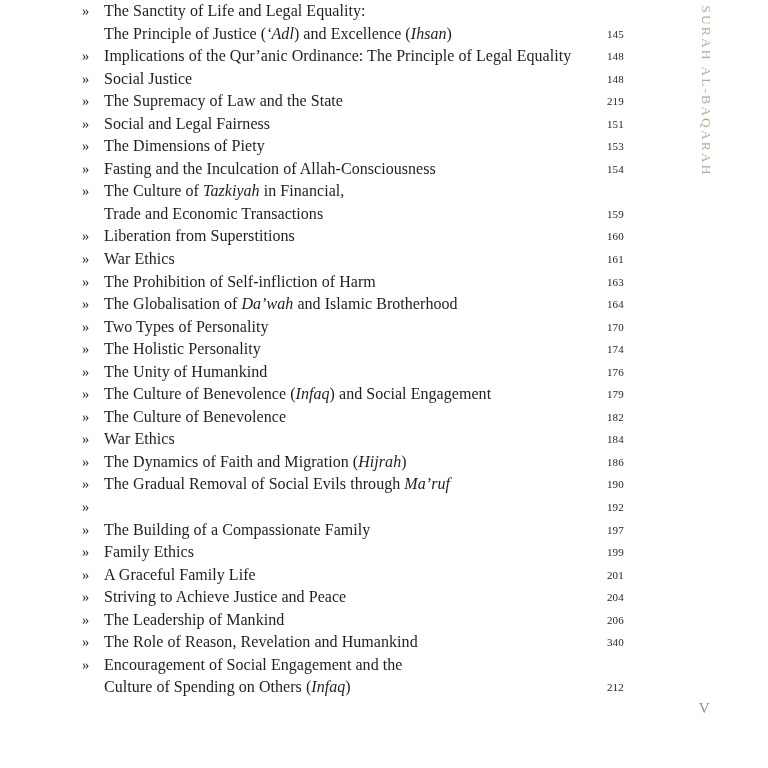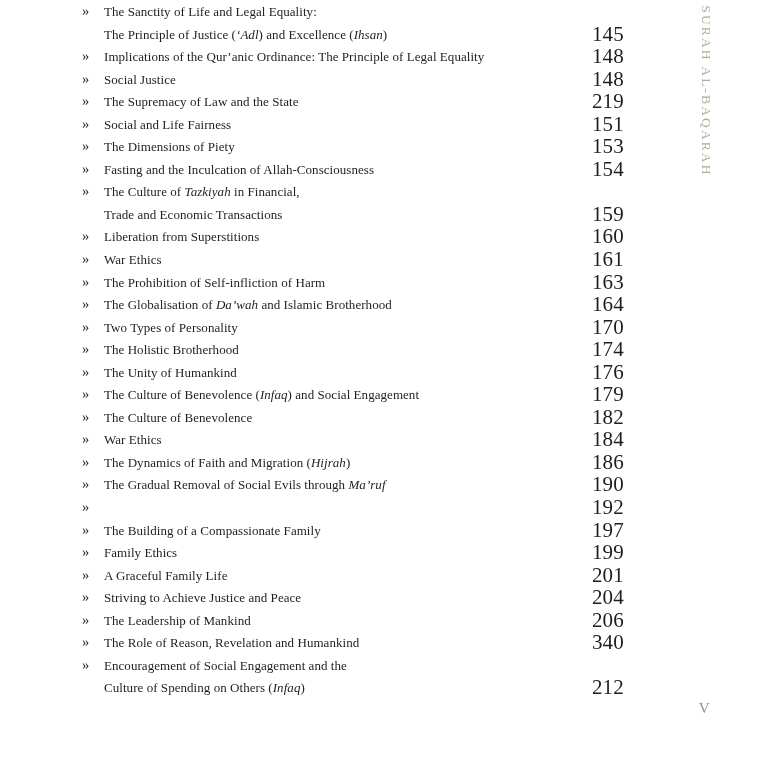--- a/index.html
+++ b/index.html
@@ -75,36 +75,36 @@
     position: absolute;
     left: -22px;
     top: 0;
     width: 16px;
     font-size: 14.5px;
     color: #2a2a2a;
     line-height: 22.55px;
   }
 
   .title {
-    font-size: 13px;
+    font-size: 16px;
     color: #1e1e1e;
     letter-spacing: 0.05px;
   }
 
   .title i {
     font-style: italic;
   }
 
   .pageno {
     position: absolute;
     left: 0;
     top: 0;
     width: 520px;
     text-align: right;
-    font-size: 21px;
+    font-size: 11px;
     color: #1e1e1e;
     line-height: 22.55px;
     letter-spacing: 0.2px;
   }
 </style>
 </head>
 <body>
 
 <div id="page">
 
@@ -118,21 +118,21 @@
       <div class="toc-entry">
         <div class="toc-line"><span class="bullet">»</span><span class="title"><span>Implications of the Qur’anic Ordinance: The Principle of Legal Equality</span></span><span class="pageno">148</span></div>
       </div>
       <div class="toc-entry">
         <div class="toc-line"><span class="bullet">»</span><span class="title"><span>Social Justice</span></span><span class="pageno">148</span></div>
       </div>
       <div class="toc-entry">
         <div class="toc-line"><span class="bullet">»</span><span class="title"><span>The Supremacy of Law and the State</span></span><span class="pageno">219</span></div>
       </div>
       <div class="toc-entry">
-        <div class="toc-line"><span class="bullet">»</span><span class="title"><span>Social and Life Fairness</span></span><span class="pageno">151</span></div>
+        <div class="toc-line"><span class="bullet">»</span><span class="title"><span>Social and Legal Fairness</span></span><span class="pageno">151</span></div>
       </div>
       <div class="toc-entry">
         <div class="toc-line"><span class="bullet">»</span><span class="title"><span>The Dimensions of Piety</span></span><span class="pageno">153</span></div>
       </div>
       <div class="toc-entry">
         <div class="toc-line"><span class="bullet">»</span><span class="title"><span>Fasting and the Inculcation of Allah-Consciousness</span></span><span class="pageno">154</span></div>
       </div>
       <div class="toc-entry">
         <div class="toc-line"><span class="bullet">»</span><span class="title"><span>The Culture of </span><i>Tazkiyah</i><span> in Financial,</span></span><span class="pageno"></span></div>
         <div class="toc-line cont"><span class="title"><span>Trade and Economic Transactions</span></span><span class="pageno">159</span></div>
@@ -146,21 +146,21 @@
       <div class="toc-entry">
         <div class="toc-line"><span class="bullet">»</span><span class="title"><span>The Prohibition of Self-infliction of Harm</span></span><span class="pageno">163</span></div>
       </div>
       <div class="toc-entry">
         <div class="toc-line"><span class="bullet">»</span><span class="title"><span>The Globalisation of </span><i>Da’wah</i><span> and Islamic Brotherhood</span></span><span class="pageno">164</span></div>
       </div>
       <div class="toc-entry">
         <div class="toc-line"><span class="bullet">»</span><span class="title"><span>Two Types of Personality</span></span><span class="pageno">170</span></div>
       </div>
       <div class="toc-entry">
-        <div class="toc-line"><span class="bullet">»</span><span class="title"><span>The Holistic Brotherhood</span></span><span class="pageno">174</span></div>
+        <div class="toc-line"><span class="bullet">»</span><span class="title"><span>The Holistic Personality</span></span><span class="pageno">174</span></div>
       </div>
       <div class="toc-entry">
         <div class="toc-line"><span class="bullet">»</span><span class="title"><span>The Unity of Humankind</span></span><span class="pageno">176</span></div>
       </div>
       <div class="toc-entry">
         <div class="toc-line"><span class="bullet">»</span><span class="title"><span>The Culture of Benevolence (</span><i>Infaq</i><span>) and Social Engagement</span></span><span class="pageno">179</span></div>
       </div>
       <div class="toc-entry">
         <div class="toc-line"><span class="bullet">»</span><span class="title"><span>The Culture of Benevolence</span></span><span class="pageno">182</span></div>
       </div>

